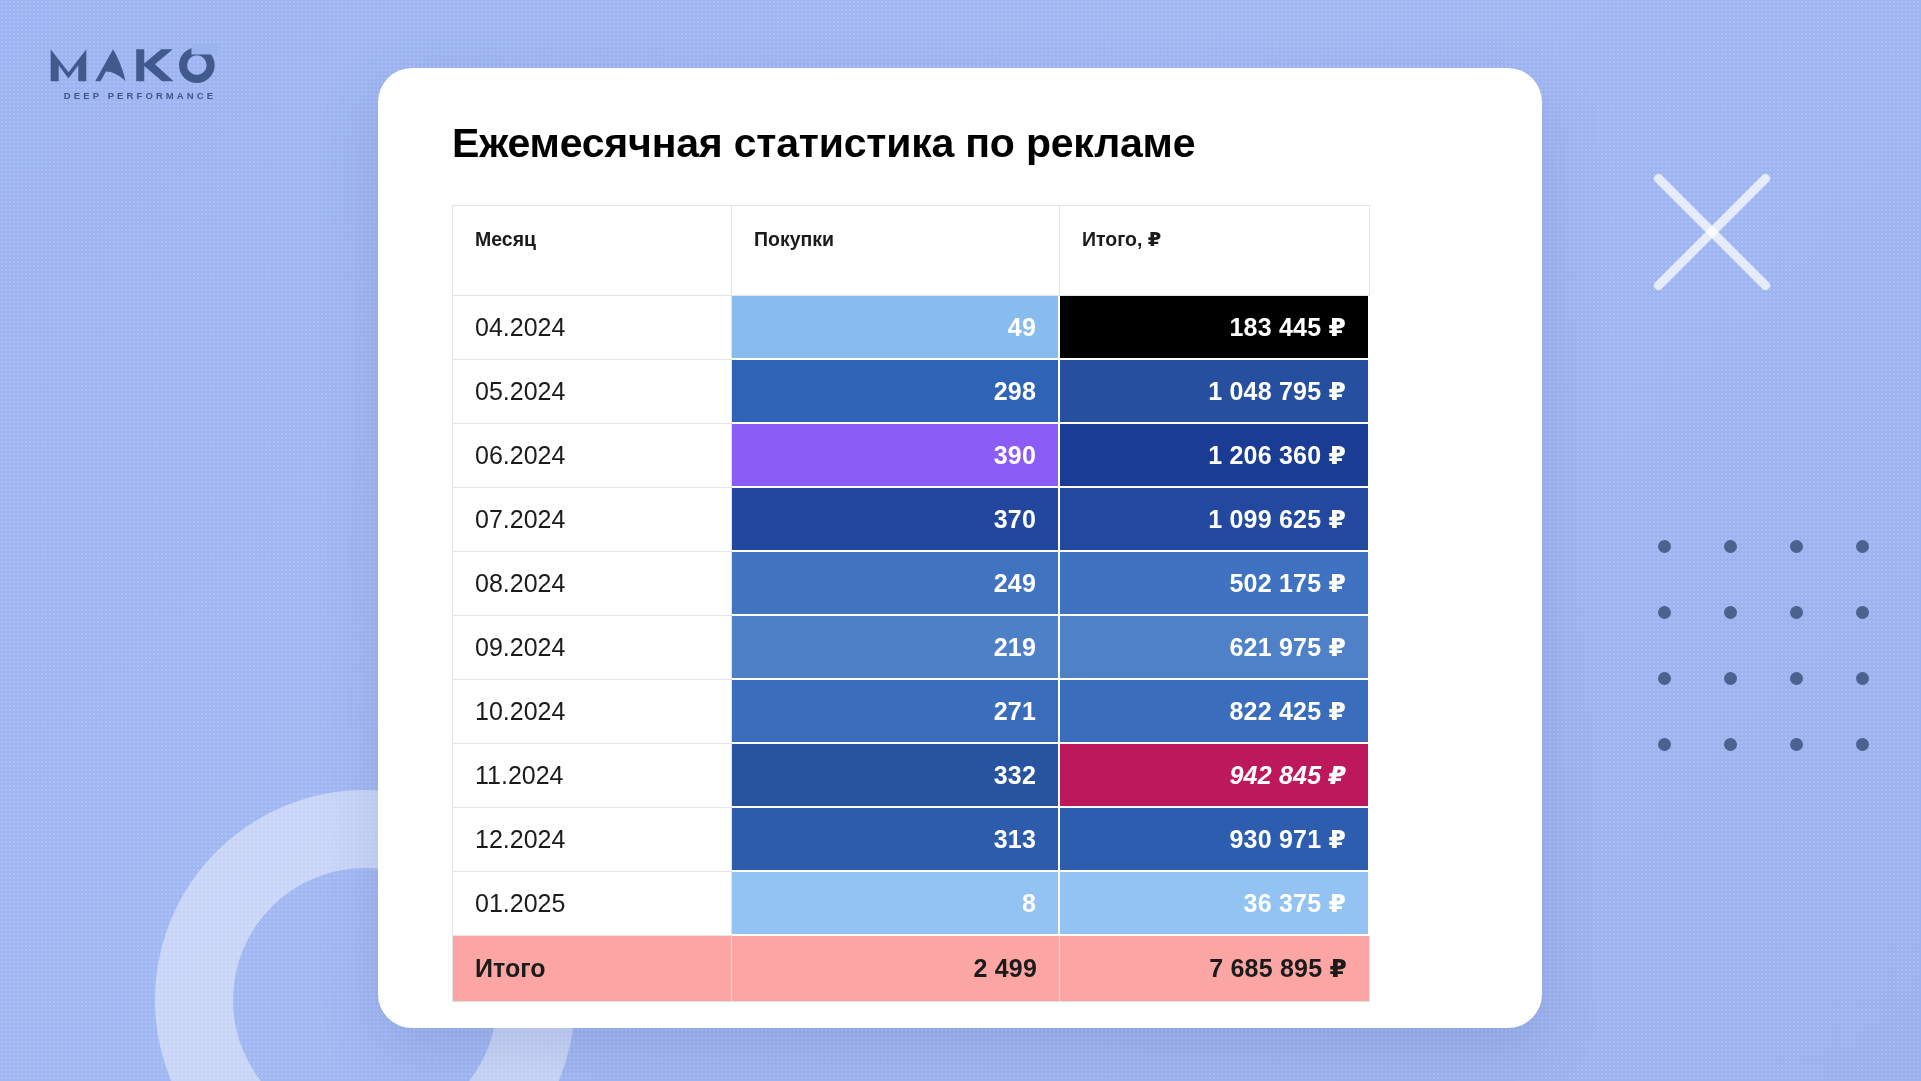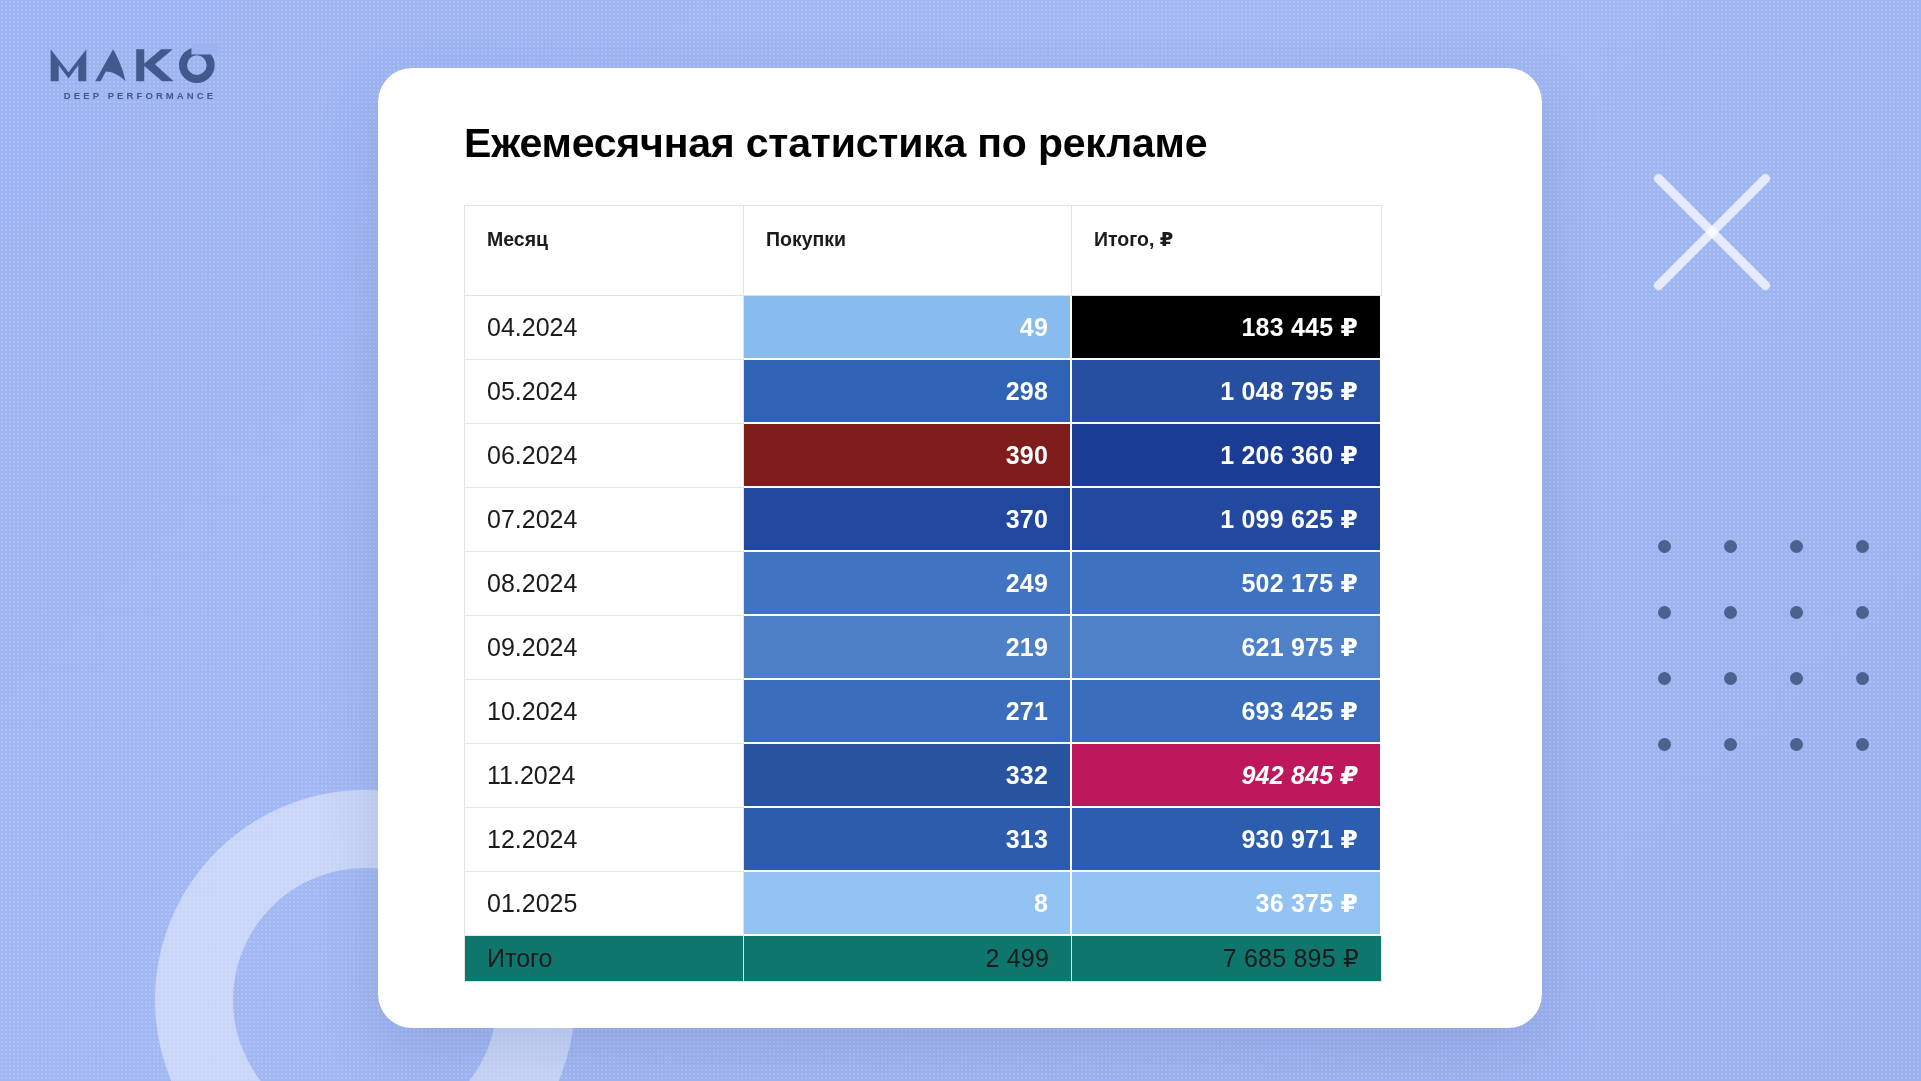--- a/index.html
+++ b/index.html
@@ -106,21 +106,21 @@
   
   .card {
     position: absolute;
     left: 378px;
     top: 68px;
     width: 1164px;
     height: 960px;
     background: #ffffff;
     border-radius: 34px;
     box-shadow: 0 22px 60px rgba(60,85,150,.18);
-    padding: 52px 0 0 12px;
+    padding: 52px 0 0 0;
   }
 
   .card-title {
     font-size: 41px;
     font-weight: 700;
     color: #000000;
     letter-spacing: -.2px;
     margin-left: 74px;
     margin-bottom: 38px;
   }
@@ -173,24 +173,24 @@
     color: #ffffff;
     text-align: right;
     font-weight: 700;
     border-bottom: 2px solid #ffffff;
     border-right: 2px solid #ffffff;
     letter-spacing: .2px;
   }
 
   
   tr.total td {
-    background: #0f766e;
+    background: #fca5a5;
     color: #1b1b1b;
-    font-weight: 400;
-    height: 46px;
+    font-weight: 700;
+    height: 66px;
     border-bottom: 1px solid #e0e0e0;
     border-right: 1px solid #e6e6e6;
   }
   tr.total td.month { border-left: 1px solid #e3e3e3; }
   tr.total td.num { text-align: right; color: #1b1b1b; }
 </style>
 </head>
 <body>
 
 <div class="bg">
@@ -263,42 +263,42 @@
             <td class="num" style="background: rgb(137, 188, 238);">49</td>
             <td class="num" style="background: #000000; margin-left: 44px;">183 445 ₽</td>
           </tr>
           <tr>
             <td class="month">05.2024</td>
             <td class="num" style="background: rgb(47, 99, 181); margin-left: 44px;">298</td>
             <td class="num" style="background: rgb(38, 80, 159);">1 048 795 ₽</td>
           </tr>
           <tr>
             <td class="month">06.2024</td>
-            <td class="num" style="background: #7f1d1d;">390</td>
+            <td class="num" style="background: #8b5cf6;">390</td>
             <td class="num" style="background: rgb(26, 60, 148);">1 206 360 ₽</td>
           </tr>
           <tr>
             <td class="month">07.2024</td>
             <td class="num" style="background: rgb(33, 72, 158);">370</td>
             <td class="num" style="background: rgb(34, 73, 159);">1 099 625 ₽</td>
           </tr>
           <tr>
             <td class="month">08.2024</td>
             <td class="num" style="background: rgb(64, 116, 192);">249</td>
             <td class="num" style="background: rgb(63, 114, 192);">502 175 ₽</td>
           </tr>
           <tr>
             <td class="month">09.2024</td>
             <td class="num" style="background: rgb(78, 128, 200);">219</td>
             <td class="num" style="background: rgb(79, 129, 201);">621 975 ₽</td>
           </tr>
           <tr>
             <td class="month">10.2024</td>
             <td class="num" style="background: rgb(58, 109, 188);">271</td>
-            <td class="num" style="background: rgb(58, 109, 188);">693 425 ₽</td>
+            <td class="num" style="background: rgb(58, 109, 188);">822 425 ₽</td>
           </tr>
           <tr>
             <td class="month">11.2024</td>
             <td class="num" style="background: rgb(40, 83, 159);">332</td>
             <td class="num" style="background: #be185d; font-style: italic;">942 845 ₽</td>
           </tr>
           <tr>
             <td class="month">12.2024</td>
             <td class="num" style="background: rgb(45, 92, 173);">313</td>
             <td class="num" style="background: rgb(45, 93, 174);">930 971 ₽</td>

